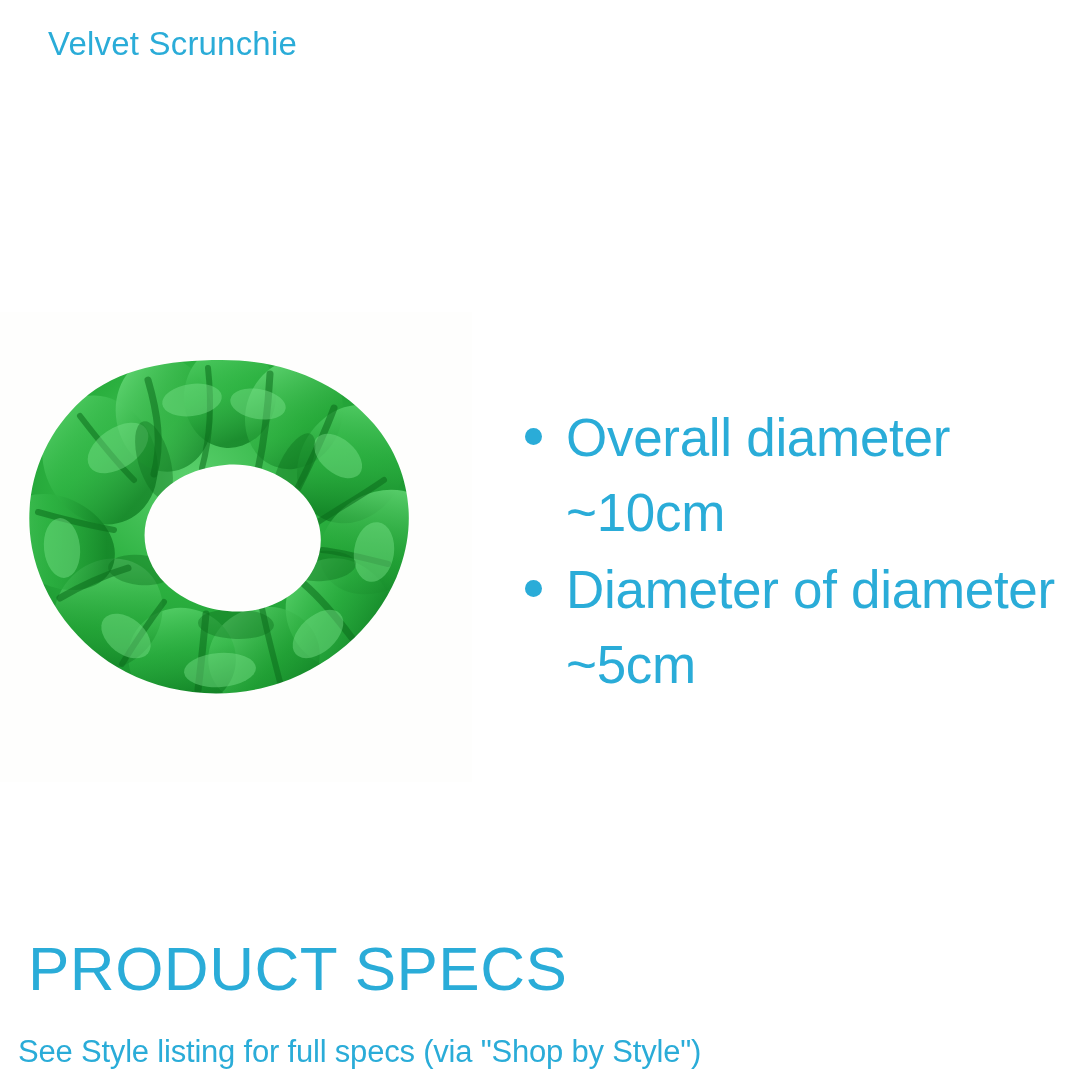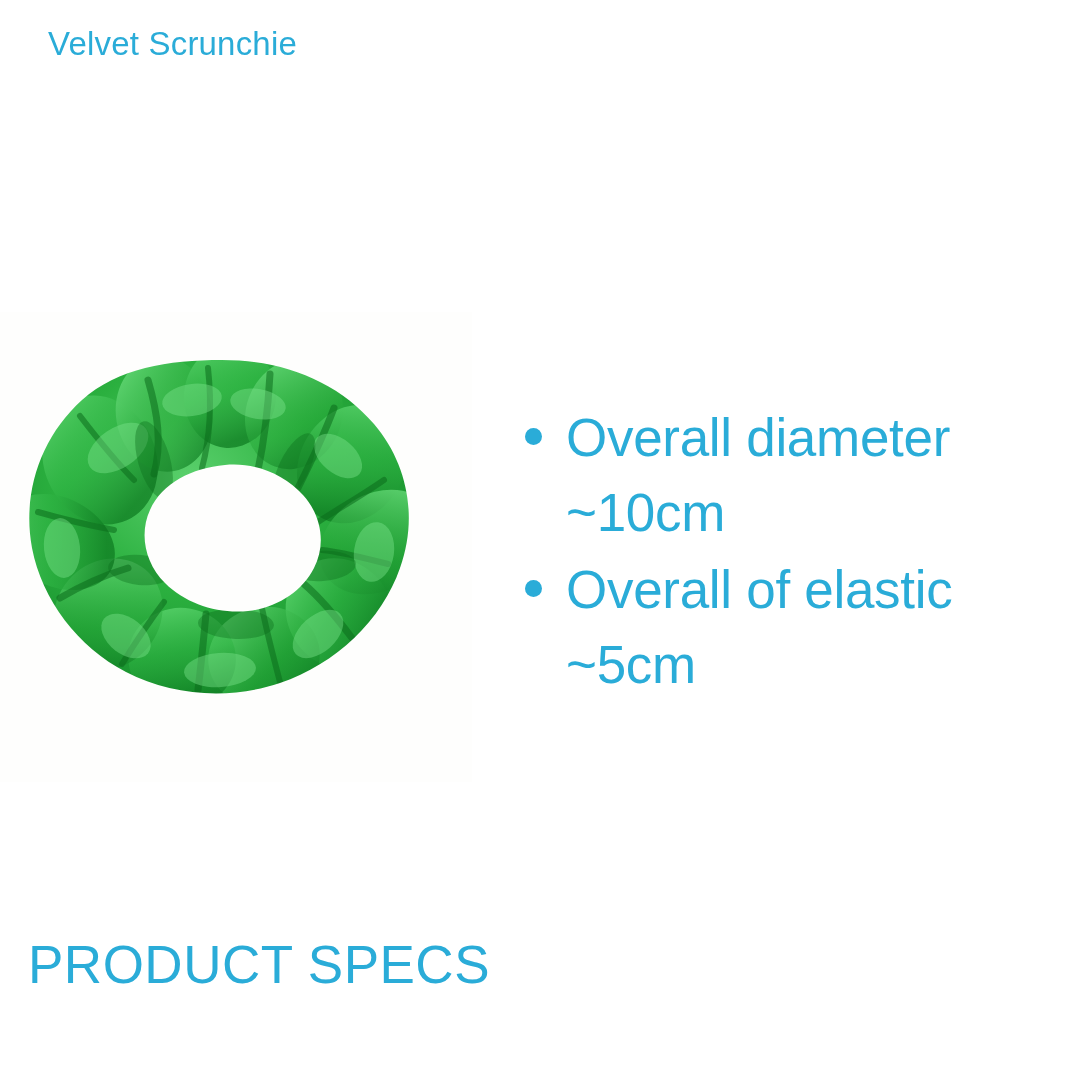--- a/index.html
+++ b/index.html
@@ -94,21 +94,21 @@
     left: 0;
     top: 930px;
     width: 1080px;
     height: 150px;
   }
 
   #footer-heading {
     position: absolute;
     left: 28px;
     top: 8px;
-    font-size: 53px;
+    font-size: 62px;
     font-weight: 400;
     letter-spacing: 0.5px;
     color: #2AACD8;
     line-height: 1;
     white-space: nowrap;
   }
 
   #footer-subtitle {
     position: absolute;
     left: 18px;
@@ -237,24 +237,25 @@
     </div>
   </div>
 
   <ul id="spec-list">
     <li>
       <span class="bullet-dot"></span>
       <span>Overall diameter ~10cm</span>
     </li>
     <li>
       <span class="bullet-dot"></span>
-      <span>Overall of elastic ~5cm</span>
+      <span>Diameter of diameter ~5cm</span>
     </li>
   </ul>
 
   <div id="footer">
 
     <div id="footer-heading">PRODUCT SPECS</div>
 
+    <div id="footer-subtitle">See Style listing for full specs (via "Shop by Style")</div>
 
   </div>
 
 </div>
 
 </body></html>

